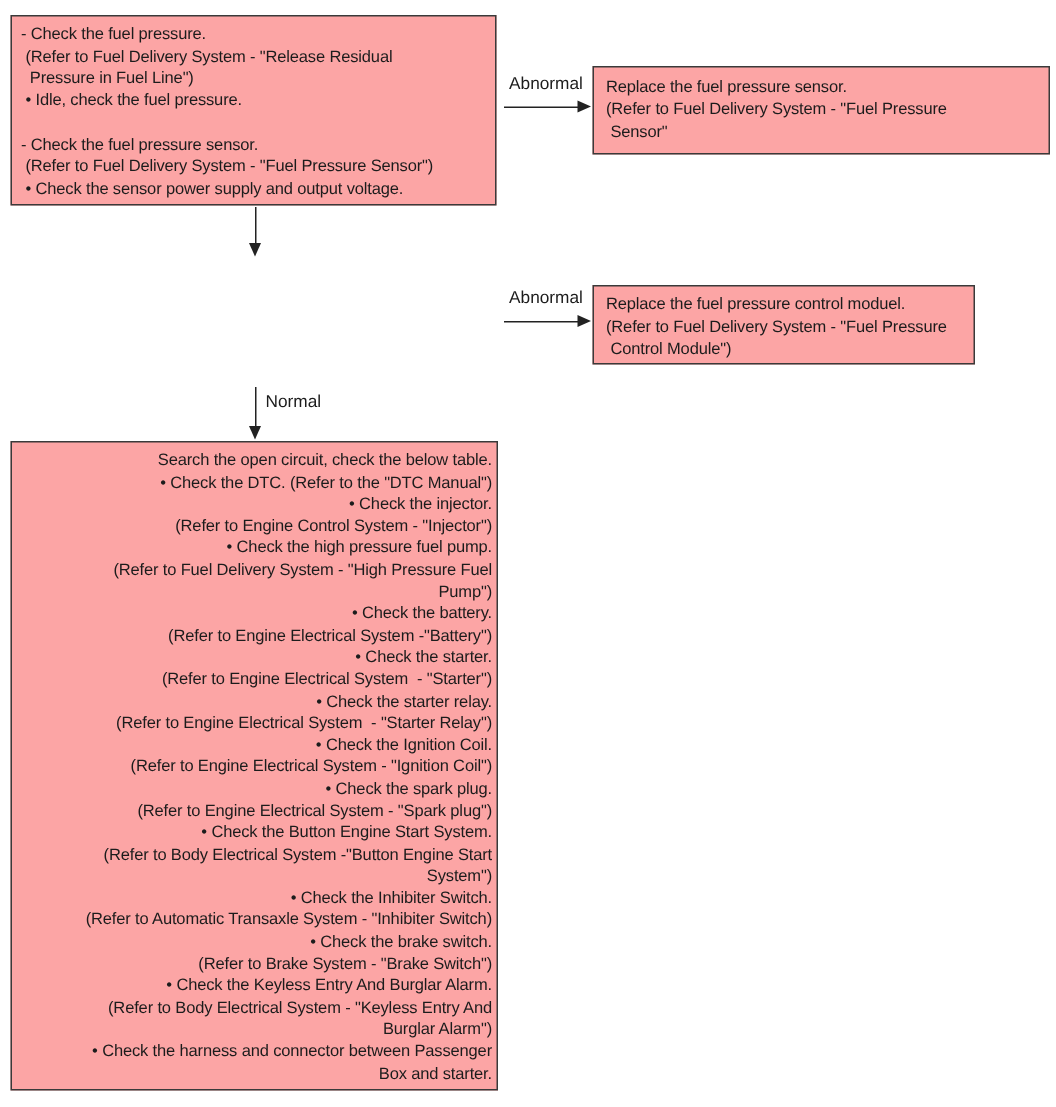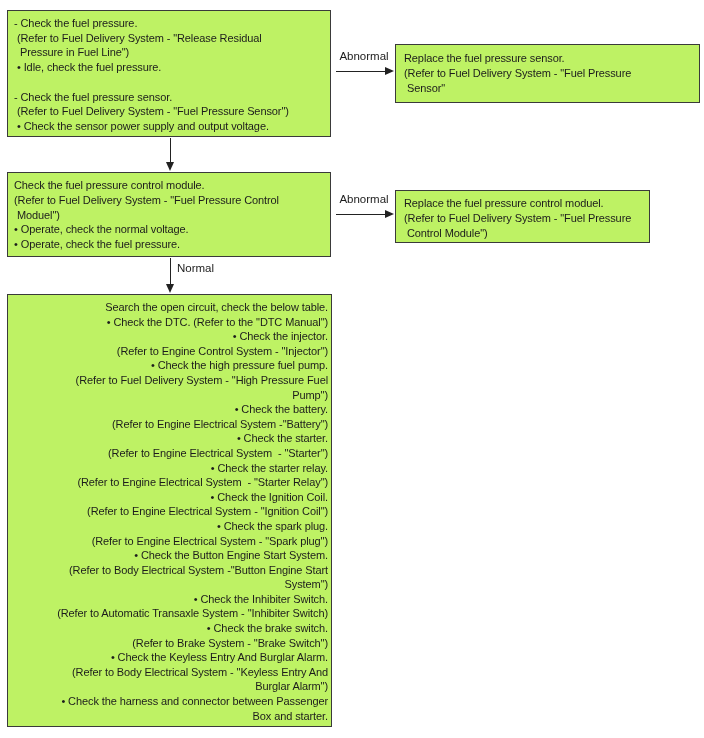--- a/index.html
+++ b/index.html
@@ -12,21 +12,21 @@
     position: relative;
     width: 704px;
     height: 738px;
     background: #ffffff;
     font-family: "Liberation Sans", "DejaVu Sans", sans-serif;
     color: #1c1c1c;
   }
   .box {
     position: absolute;
     border: 1px solid #3a3a3a;
-    background: #bef264;
+    background: #fca5a5;
   }
   .box-text {
     white-space: pre;
     font-size: 11px;
     letter-spacing: -0.1px;
     color: #1c1c1c;
   }
   .flow-label {
     position: absolute;
     font-size: 11.5px;
@@ -109,27 +109,20 @@
   <div class="head-right" id="harrow1-head"></div>
   <div class="box" id="action1">
     <div class="box-text">Replace the fuel pressure sensor.
 (Refer to Fuel Delivery System - "Fuel Pressure
  Sensor"</div>
   </div>
 
   <div class="vline" id="varrow1-line"></div>
   <div class="head-down" id="varrow1-head"></div>
 
-  <div class="box" id="step2">
-    <div class="box-text">Check the fuel pressure control module.
-(Refer to Fuel Delivery System - "Fuel Pressure Control
- Moduel")
-• Operate, check the normal voltage.
-• Operate, check the fuel pressure.</div>
-  </div>
 
   <div class="flow-label" id="abnormal2">Abnormal</div>
   <div class="hline" id="harrow2-line"></div>
   <div class="head-right" id="harrow2-head"></div>
   <div class="box" id="action2">
     <div class="box-text">Replace the fuel pressure control moduel.
 (Refer to Fuel Delivery System - "Fuel Pressure
  Control Module")</div>
   </div>
 

